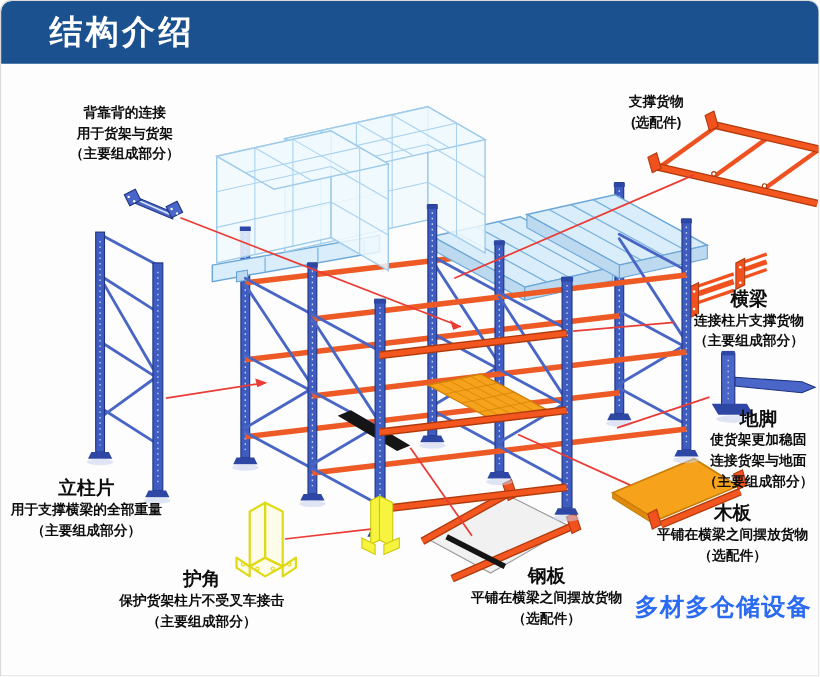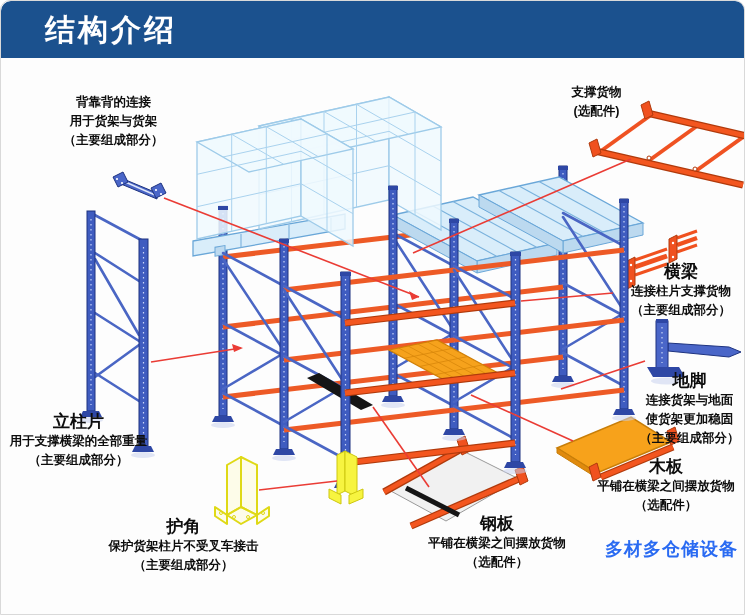--- a/index.html
+++ b/index.html
@@ -7,21 +7,21 @@
         font-family:"Liberation Sans",sans-serif;border:1px solid #d9d9d9;box-sizing:border-box;
         border-radius:10px 10px 0 0;}
   #hdr{position:absolute;left:0;top:0;width:745px;height:57px;line-height:57px;
        padding-left:44px;box-sizing:border-box;color:#fff;font-size:30px;font-weight:bold;
        letter-spacing:3px;border-radius:10px 10px 0 0;}
   svg{position:absolute;left:0;top:0;}
   .lbl{position:absolute;text-align:center;color:#0d0d0d;}
   .lbl .t{font-weight:bold;font-size:17px;line-height:1.25;}
   .lbl .l{font-size:12.5px;font-weight:bold;line-height:1.5;}
   #wm{position:absolute;right:6px;top:538px;text-align:right;line-height:1.15;}
-  #wm .b{font-size:18px;font-weight:bold;letter-spacing:1px;text-align:center;}
+  #wm .b{font-size:22px;font-weight:bold;letter-spacing:1px;text-align:center;}
   #wm .u{font-size:19px;font-weight:bold;}
   
   .colF{fill:#3f5cc0;stroke:#1e3380;stroke-width:1;}
   .perf{stroke:#c7d4f6;stroke-width:1.2;stroke-dasharray:1.5 3.5;fill:none;}
   .brace{stroke:#4a66c4;stroke-width:2.6;fill:none;stroke-linecap:round;}
   .bmD{stroke:#b03a0c;stroke-width:7.2;fill:none;}
   .bmL{stroke:#f3561f;stroke-width:4.8;fill:none;}
   .bm5{stroke:#ed5a26;stroke-width:5;fill:none;}
   .box{fill:rgba(240,249,254,.85);stroke:#9ecbe9;stroke-width:1.3;}
   .boxln{stroke:#a9d2ee;stroke-width:1;fill:none;}
@@ -331,21 +331,21 @@
       <line class="ldr" x1="372" y1="406" x2="428" y2="486"></line>
     </g>
   </svg>
 
   <div class="lbl" style="left:40px;top:92px;width:145px;">
     <div class="l">背靠背的连接</div>
     <div class="l">用于货架与货架</div>
     <div class="l">（主要组成部分）</div>
   </div>
 
-  <div class="lbl" style="left:0px;top:410px;width:155px;">
+  <div class="lbl" style="left:0px;top:432px;width:155px;">
     <div class="t">立柱片</div>
     <div class="l">用于支撑横梁的全部重量</div>
     <div class="l">（主要组成部分）</div>
   </div>
 
   <div class="lbl" style="left:75px;top:515px;width:215px;">
     <div class="t">护角</div>
     <div class="l">保护货架柱片不受叉车接击</div>
     <div class="l">（主要组成部分）</div>
   </div>
@@ -356,22 +356,22 @@
   </div>
 
   <div class="lbl" style="left:615px;top:260px;width:130px;">
     <div class="t">横梁</div>
     <div class="l">连接柱片支撑货物</div>
     <div class="l">（主要组成部分）</div>
   </div>
 
   <div class="lbl" style="left:632px;top:369px;width:113px;">
     <div class="t">地脚</div>
+    <div class="l">使货架更加稳固</div>
     <div class="l">连接货架与地面</div>
-    <div class="l">使货架更加稳固</div>
     <div class="l">（主要组成部分）</div>
   </div>
 
   <div class="lbl" style="left:585px;top:455px;width:160px;">
     <div class="t">木板</div>
     <div class="l">平铺在横梁之间摆放货物</div>
     <div class="l">（选配件）</div>
   </div>
 
   <div class="lbl" style="left:396px;top:512px;width:200px;">

